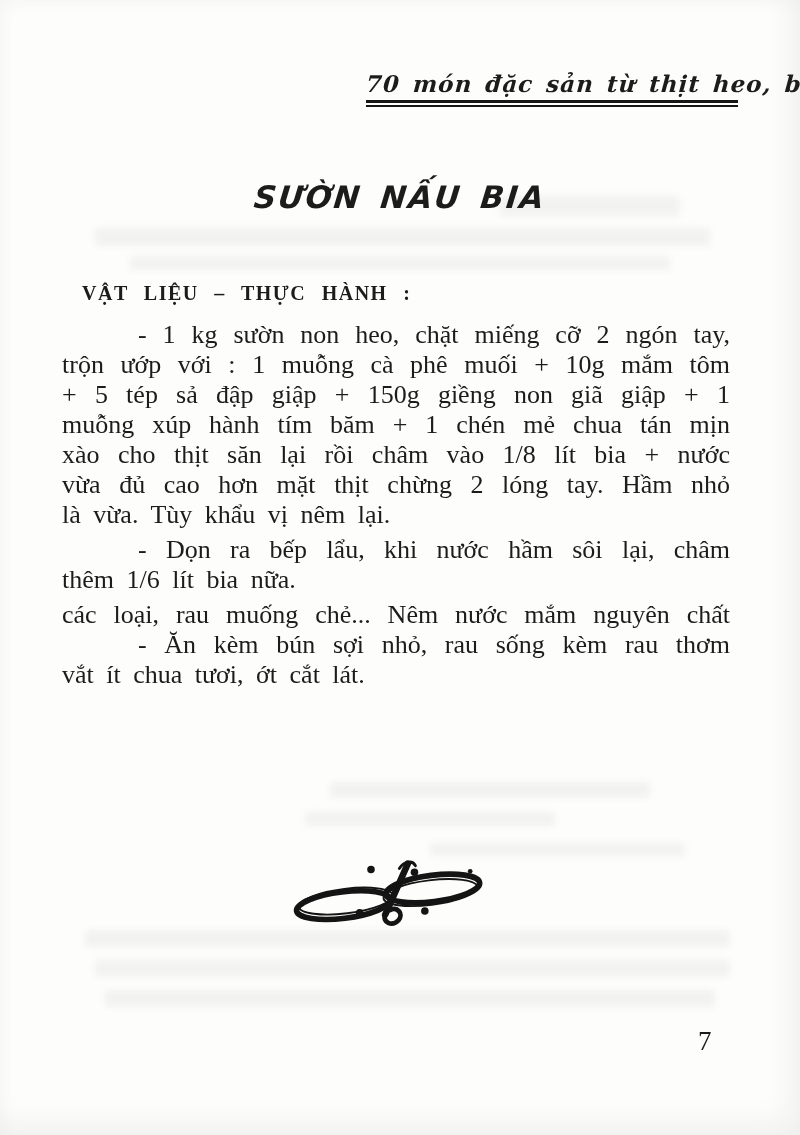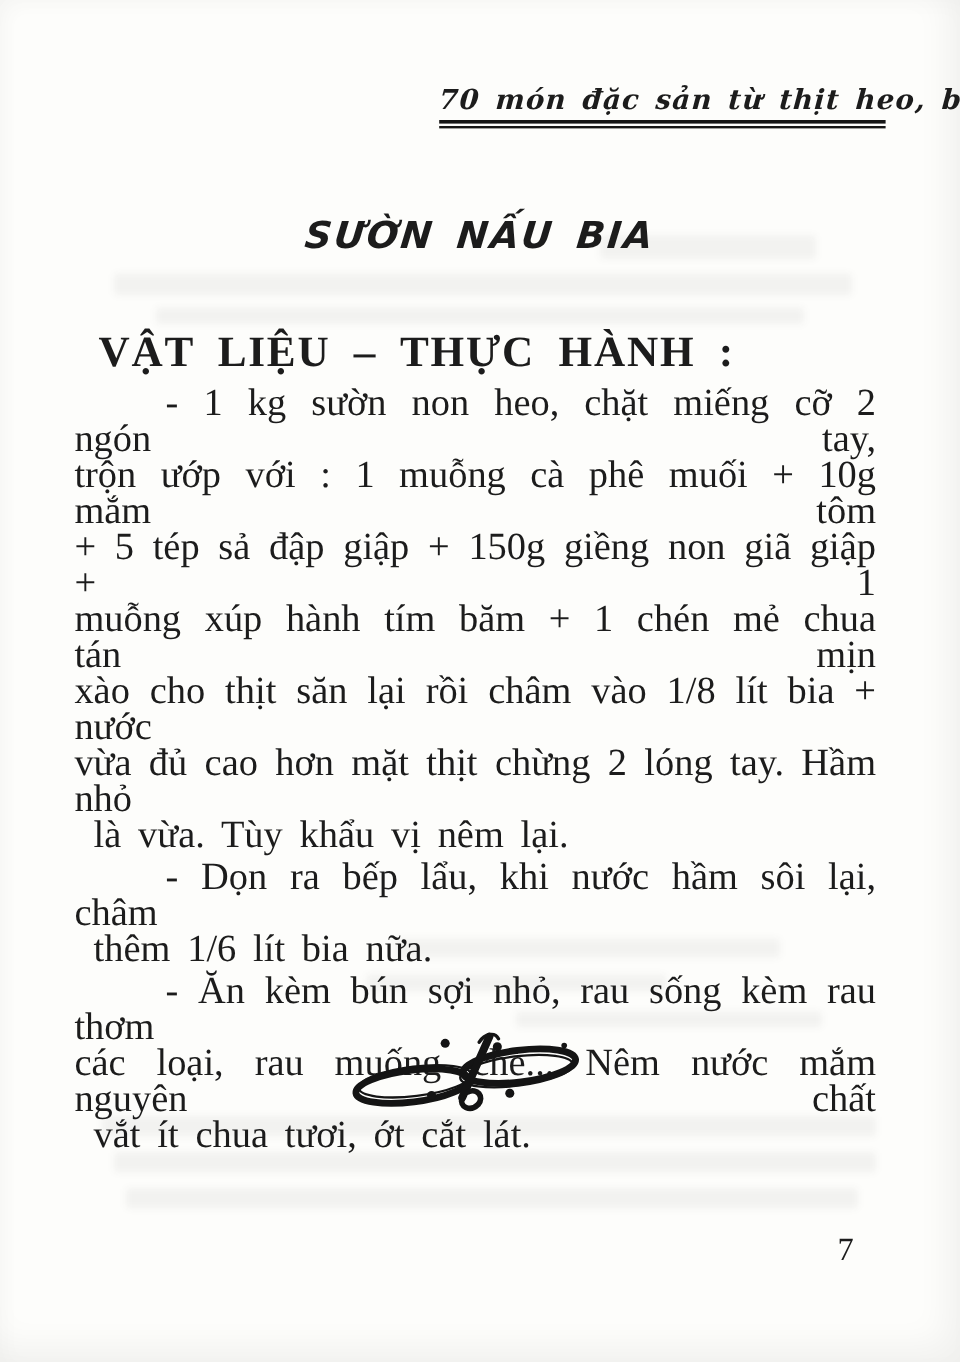--- a/index.html
+++ b/index.html
@@ -37,39 +37,39 @@
     font-style:italic;font-weight:700;
     font-size:31px;line-height:34px;
     letter-spacing:2px;word-spacing:6px;
     transform:skewX(-6deg);
   }
   
   .section-heading{
     position:absolute;top:277px;left:82px;margin:0;
     font-family:"Liberation Serif", serif;
     font-weight:700;
-    font-size:36px;line-height:32px;
+    font-size:20px;line-height:32px;
     letter-spacing:1.5px;word-spacing:9px;
     white-space:nowrap;
   }
   
   .body-text{
     position:absolute;top:320px;left:62px;width:668px;
-    font-size:32px;line-height:30px;
+    font-size:26px;line-height:30px;
     word-spacing:6px;
   }
   .paragraph{margin:0;}
   .paragraph + .paragraph{margin-top:5px;}
   .line{
     text-align:justify;
     text-align-last:justify;
     white-space:normal;
   }
   .line-first{text-indent:76px;}
-  .line-last{text-align-last:left;margin-left:16px;}
+  .line-last{text-align-last:left;}
   
   .ornament{
     position:absolute;top:860px;left:282px;width:212px;height:68px;
   }
   .ornament svg{display:block;width:100%;height:100%;}
   
   .page-number{
     position:absolute;top:1026px;left:698px;
     font-size:27px;line-height:30px;
   }
@@ -116,22 +116,22 @@
         <div class="line">muỗng xúp hành tím băm + 1 chén mẻ chua tán mịn</div>
         <div class="line">xào cho thịt săn lại rồi châm vào 1/8 lít bia + nước</div>
         <div class="line">vừa đủ cao hơn mặt thịt chừng 2 lóng tay. Hầm nhỏ</div>
         <div class="line line-last">là vừa. Tùy khẩu vị nêm lại.</div>
       </div>
     <div class="paragraph">
         <div class="line line-first">- Dọn ra bếp lẩu, khi nước hầm sôi lại, châm</div>
         <div class="line line-last">thêm 1/6 lít bia nữa.</div>
       </div>
     <div class="paragraph">
+        <div class="line">các loại, rau muống chẻ... Nêm nước mắm nguyên chất</div>
         <div class="line line-first">- Ăn kèm bún sợi nhỏ, rau sống kèm rau thơm</div>
-        <div class="line">các loại, rau muống chẻ... Nêm nước mắm nguyên chất</div>
         <div class="line line-last">vắt ít chua tươi, ớt cắt lát.</div>
       </div>
   </div>
 
   <div class="ornament">
     <svg viewBox="0 0 220 72" xmlns="http://www.w3.org/2000/svg" aria-hidden="true">
       <g fill="none" stroke="#141414" stroke-linecap="round">
         <g transform="rotate(-7 110 38)">
           <ellipse cx="62" cy="42" rx="50" ry="14" stroke-width="6"></ellipse>
           <ellipse cx="158" cy="36" rx="50" ry="14" stroke-width="6"></ellipse>

